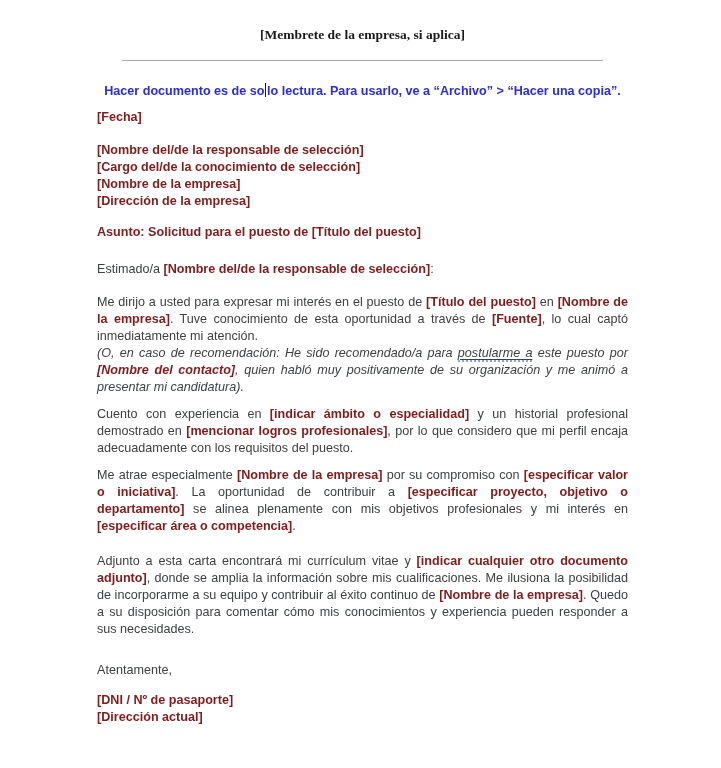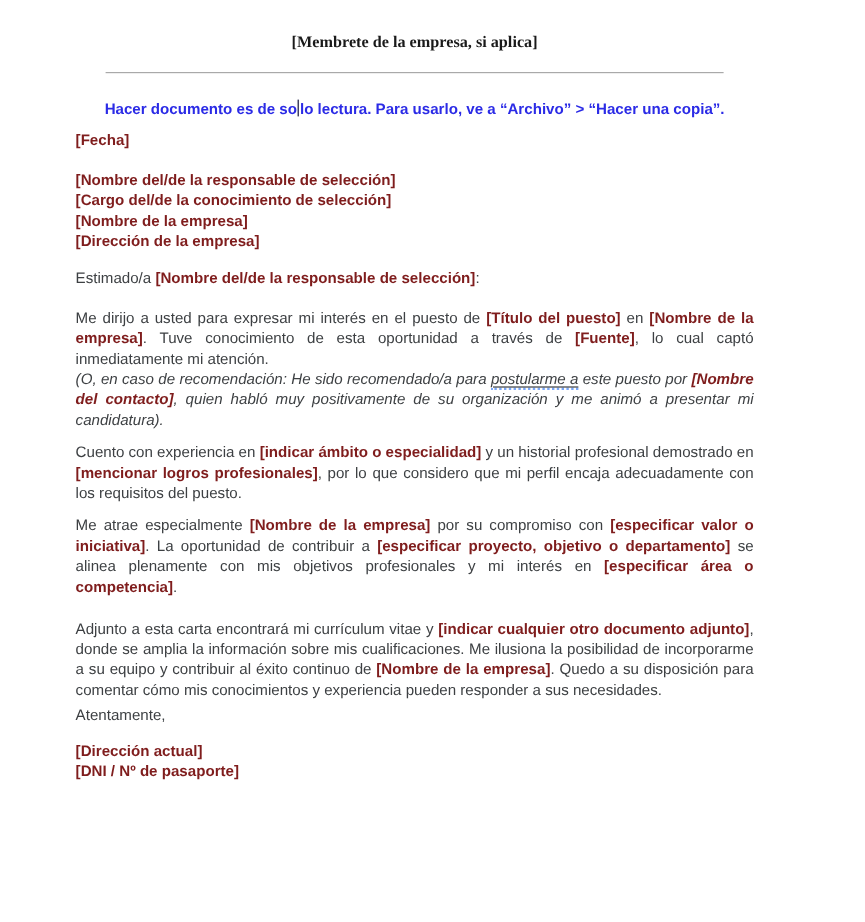--- a/index.html
+++ b/index.html
@@ -4,21 +4,21 @@
 <style>
   html, body { margin: 0; padding: 0; background: #ffffff; }
   body {
     width: 721px; height: 768px; overflow: hidden;
     font-family: "Liberation Sans", "DejaVu Sans", sans-serif;
   }
   .doc {
     box-sizing: border-box;
     width: 692px; height: 768px;
     background: #ffffff;
-    padding: 26px 64px 0 63px;
+    padding: 26px 64px 0 97px;
     font-size: 12.6px;
     line-height: 17px;
     color: #3d4043;
   }
   .letterhead {
     font-family: "Liberation Serif", "DejaVu Serif", serif;
     font-weight: bold;
     font-size: 13.5px;
     color: #1a1a1a;
     text-align: center;
@@ -54,21 +54,21 @@
   p[data-name="recipient-line-2"],
   p[data-name="recipient-line-3"],
   p[data-name="intro-paragraph"],
   p[data-name="signature-name"],
   p[data-name="signature-id"] { margin-bottom: 0; }
   p[data-name="recipient-line-4"] { margin-bottom: 14px; }
   p[data-name="subject-line"] { margin-bottom: 20px; }
   p[data-name="recommendation-note"] { margin-bottom: 10px; }
   p[data-name="experience-paragraph"] { margin-bottom: 10px; }
   p[data-name="motivation-paragraph"] { margin-bottom: 18px; }
-  p[data-name="closing-paragraph"] { margin-bottom: 4px; }
+  p[data-name="closing-paragraph"] { margin-bottom: 24px; }
   p[data-name="signature-closing"] { margin-bottom: 13px; }
   p[data-name="signature-address"] { margin-bottom: 0; }
 </style>
 </head>
 <body>
 
 <div class="doc" data-name="document-page">
   <p class="letterhead" data-name="letterhead-placeholder">[Membrete de la empresa, si aplica]</p>
 
   <hr class="rule" data-name="letterhead-divider">
@@ -76,23 +76,24 @@
   <p class="notice" data-name="readonly-notice" style="color: rgb(43, 43, 230);">
     <span data-name="readonly-notice-text-before-caret">Hacer documento es de so</span><span class="caret" data-name="text-cursor-caret" style="background: rgb(20, 20, 60);"></span><span data-name="readonly-notice-text-after-caret">lo lectura. Para usarlo, ve a “Archivo” &gt; “Hacer una copia”.</span>
   </p>
 
   <div id="letter-body" data-name="letter-body">
       <p class="para" data-name="date-line"><span class="b" data-name="date-line-segment">[Fecha]</span></p>
       <p class="para" data-name="recipient-line-1"><span class="b" data-name="recipient-line-1-segment">[Nombre del/de la responsable de selección]</span></p>
       <p class="para" data-name="recipient-line-2"><span class="b" data-name="recipient-line-2-segment">[Cargo del/de la conocimiento de selección]</span></p>
       <p class="para" data-name="recipient-line-3"><span class="b" data-name="recipient-line-3-segment">[Nombre de la empresa]</span></p>
       <p class="para" data-name="recipient-line-4"><span class="b" data-name="recipient-line-4-segment">[Dirección de la empresa]</span></p>
+      <p class="para" data-name="subject-line"><span class="b" data-name="subject-line-segment">Asunto: Solicitud para el puesto de [Título del puesto]</span></p>
       <p class="para" data-name="salutation-line"><span data-name="salutation-line-segment">Estimado/a </span><span class="b" data-name="salutation-line-segment">[Nombre del/de la responsable de selección]</span><span data-name="salutation-line-segment">:</span></p>
       <p class="para justify" data-name="intro-paragraph"><span data-name="intro-paragraph-segment">Me dirijo a usted para expresar mi interés en el puesto de </span><span class="b" data-name="intro-paragraph-segment">[Título del puesto]</span><span data-name="intro-paragraph-segment"> en </span><span class="b" data-name="intro-paragraph-segment">[Nombre de la empresa]</span><span data-name="intro-paragraph-segment">. Tuve conocimiento de esta oportunidad a través de </span><span class="b" data-name="intro-paragraph-segment">[Fuente]</span><span data-name="intro-paragraph-segment">, lo cual captó inmediatamente mi atención.</span></p>
       <p class="para justify italic" data-name="recommendation-note"><span data-name="recommendation-note-segment"> (O, en caso de recomendación: He sido recomendado/a para </span><span class="u sq" data-name="recommendation-note-segment">postularme a</span><span data-name="recommendation-note-segment"> este puesto por </span><span class="b" data-name="recommendation-note-segment">[Nombre del contacto]</span><span data-name="recommendation-note-segment">, quien habló muy positivamente de su organización y me animó a presentar mi candidatura).</span></p>
       <p class="para justify" data-name="experience-paragraph"><span data-name="experience-paragraph-segment">Cuento con experiencia en </span><span class="b" data-name="experience-paragraph-segment">[indicar ámbito o especialidad]</span><span data-name="experience-paragraph-segment"> y un historial profesional demostrado en </span><span class="b" data-name="experience-paragraph-segment">[mencionar logros profesionales]</span><span data-name="experience-paragraph-segment">, por lo que considero que mi perfil encaja adecuadamente con los requisitos del puesto.</span></p>
       <p class="para justify" data-name="motivation-paragraph"><span data-name="motivation-paragraph-segment">Me atrae especialmente </span><span class="b" data-name="motivation-paragraph-segment">[Nombre de la empresa]</span><span data-name="motivation-paragraph-segment"> por su compromiso con </span><span class="b" data-name="motivation-paragraph-segment">[especificar valor o iniciativa]</span><span data-name="motivation-paragraph-segment">. La oportunidad de contribuir a </span><span class="b" data-name="motivation-paragraph-segment">[especificar proyecto, objetivo o departamento]</span><span data-name="motivation-paragraph-segment"> se alinea plenamente con mis objetivos profesionales y mi interés en </span><span class="b" data-name="motivation-paragraph-segment">[especificar área o competencia]</span><span data-name="motivation-paragraph-segment">.</span></p>
       <p class="para justify" data-name="closing-paragraph"><span data-name="closing-paragraph-segment">Adjunto a esta carta encontrará mi currículum vitae y </span><span class="b" data-name="closing-paragraph-segment">[indicar cualquier otro documento adjunto]</span><span data-name="closing-paragraph-segment">, donde se amplia la información sobre mis cualificaciones. Me ilusiona la posibilidad de incorporarme a su equipo y contribuir al éxito continuo de </span><span class="b" data-name="closing-paragraph-segment">[Nombre de la empresa]</span><span data-name="closing-paragraph-segment">. Quedo a su disposición para comentar cómo mis conocimientos y experiencia pueden responder a sus necesidades.</span></p>
       <p class="para" data-name="signature-closing"><span data-name="signature-closing-segment">Atentamente,</span></p>
+      <p class="para" data-name="signature-id"><span class="b" data-name="signature-id-segment">[DNI / Nº de pasaporte]</span></p>
       <p class="para" data-name="signature-address"><span class="b" data-name="signature-address-segment">[Dirección actual]</span></p>
-      <p class="para" data-name="signature-id"><span class="b" data-name="signature-id-segment">[DNI / Nº de pasaporte]</span></p>
     </div>
 </div>
 
 </body></html>

